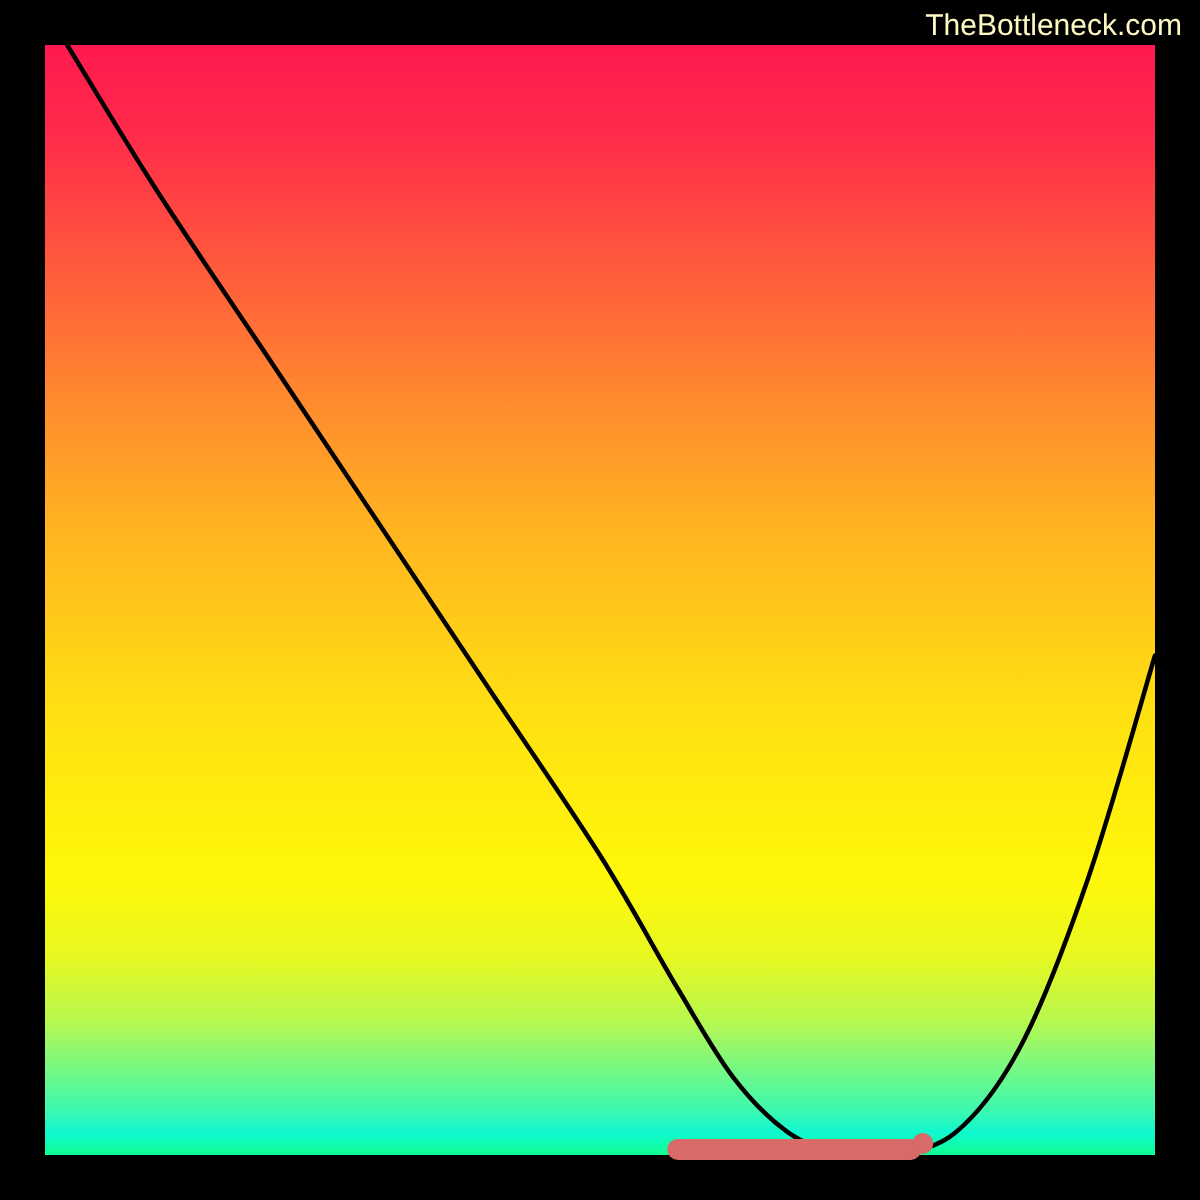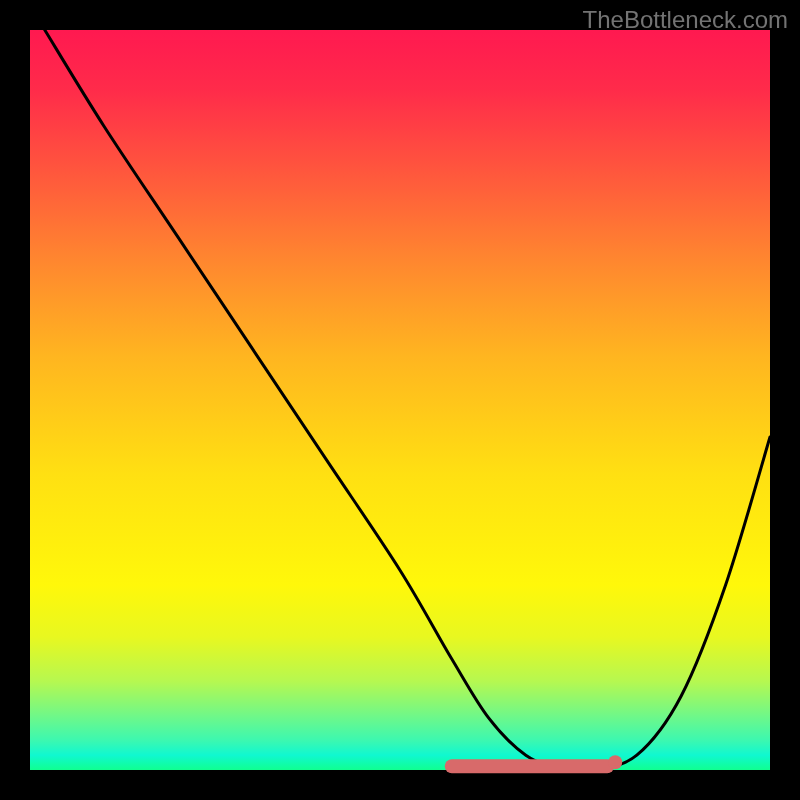--- a/index.html
+++ b/index.html
@@ -8,22 +8,22 @@
     width: 800px;
     height: 800px;
     background: #000;
     position: relative;
     font-family: Arial, sans-serif;
   }
   .watermark {
     position: absolute;
     top: 6px;
     right: 12px;
-    color: #737373;
-    font-size: 24px;
+    color: #fef9c3;
+    font-size: 20px;
     font-weight: 500;
     z-index: 10;
   }
   .plot-bg {
     position: absolute;
     left: 30px;
     top: 30px;
     width: 740px;
     height: 740px;
     background: linear-gradient(to bottom,

